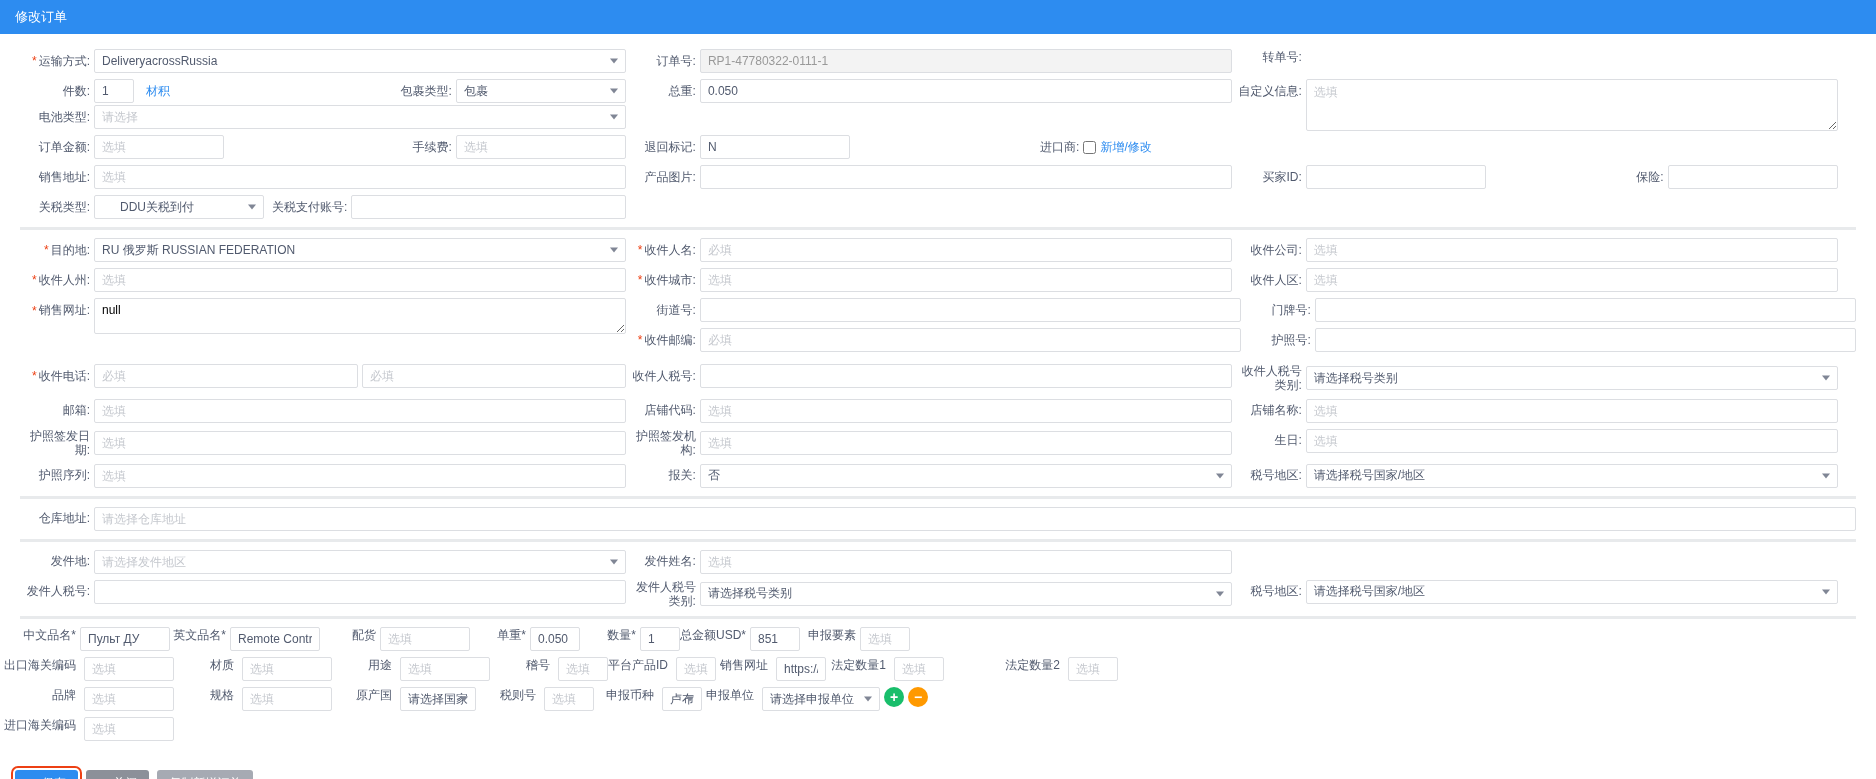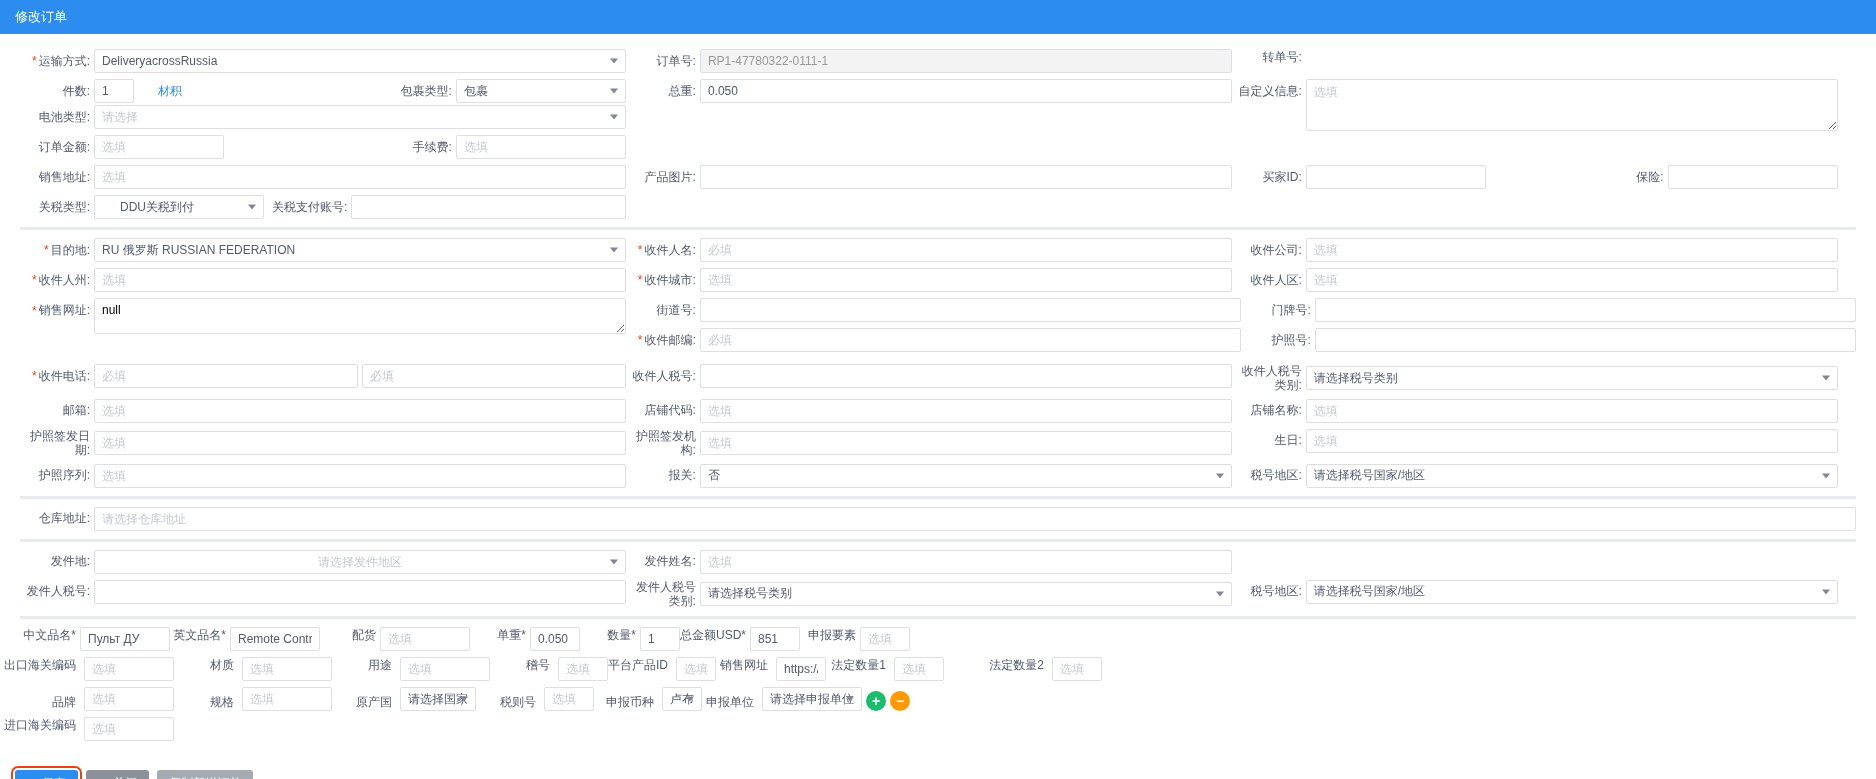--- a/index.html
+++ b/index.html
@@ -53,21 +53,21 @@
     </div>
     <div class="field" style="width:33%">
       <span class="label lbl-w">转单号:</span>
     </div>
   </div>
 
   <div class="row">
     <div class="field" style="width:33%">
       <span class="label lbl-w">件数:</span>
       <input class="input" style="width: 40px;" value="1">
-      <span class="link" style="margin-left:24px">材积</span>
+      <span class="link" style="margin-left:12px">材积</span>
       <span class="label" style="margin-left:auto;padding-right:4px">包裹类型:</span>
       <div class="select-wrap" style="width:170px"><input class="input" style="width: 100%;" value="包裹"></div>
     </div>
     <div class="field" style="width:33%">
       <span class="label lbl-w">总重:</span>
       <input class="input" style="flex: 1 1 0%;" value="0.050">
     </div>
     <div class="field" style="width:33%;align-items:flex-start">
       <span class="label lbl-w" style="padding-top:4px">自定义信息:</span>
       <textarea class="textarea" style="flex: 1 1 0%; height: 52px;" placeholder="选填"></textarea>
@@ -80,20 +80,28 @@
       <div class="select-wrap" style="flex:1"><input class="input" style="width: 100%;" placeholder="请选择"></div>
     </div>
   </div>
 
   <div class="row">
     <div class="field" style="width:33%">
       <span class="label lbl-w">订单金额:</span>
       <input class="input" style="width: 130px;" placeholder="选填">
       <span class="label" style="margin-left:auto">手续费:</span>
       <input class="input" style="width: 170px;" placeholder="选填">
+    </div>
+    <div class="field" style="width:33%">
+      <span class="label lbl-w">退回标记:</span>
+      <input class="input" style="width: 150px;" value="N">
+      <span class="label" style="margin-left:auto">进口商:</span>
+      <input type="checkbox" class="checkbox" style="">
+      <span class="link">新增/修改</span>
+      <span style="width:80px"></span>
     </div>
   </div>
 
   <div class="row">
     <div class="field" style="width:33%">
       <span class="label lbl-w">销售地址:</span>
       <input class="input" style="flex: 1 1 0%;" placeholder="选填">
     </div>
     <div class="field" style="width:33%">
       <span class="label lbl-w">产品图片:</span>
@@ -245,21 +253,21 @@
       <span class="label lbl-w">仓库地址:</span>
       <input class="input" style="flex: 1 1 0%;" placeholder="请选择仓库地址">
     </div>
   </div>
 
   <div class="divider"></div>
 
   <div class="row">
     <div class="field" style="width:33%">
       <span class="label lbl-w">发件地:</span>
-      <div class="select-wrap" style="flex:1"><input class="input" style="width: 100%; text-align: center;" placeholder="请选择发件地区"></div>
+      <div class="select-wrap" style="flex:1"><input class="input" style="width: 100%;" placeholder="请选择发件地区"></div>
     </div>
     <div class="field" style="width:33%">
       <span class="label lbl-w">发件姓名:</span>
       <input class="input" style="flex: 1 1 0%;" placeholder="选填">
     </div>
   </div>
 
   <div class="row">
     <div class="field" style="width:33%">
       <span class="label lbl-w">发件人税号:</span>
@@ -302,37 +310,37 @@
     <span class="label lbl-w2">用途</span>
     <input class="input" style="width: 90px;" placeholder="选填">
     <span class="label lbl-w2">稽号</span>
     <input class="input" style="width: 50px;" placeholder="选填">
     <span class="label lbl-w2">平台产品ID</span>
     <input class="input" style="width: 40px;" placeholder="选填">
     <span class="label">销售网址</span>
     <input class="input" style="width: 50px;" value="https://ww">
     <span class="label lbl-w2">法定数量1</span>
     <input class="input" style="width: 50px;" placeholder="选填">
-    <span class="label lbl-w2" style="margin-left:40px">法定数量2</span>
-    <input class="input" style="width: 50px;" placeholder="选填">
-  </div>
-
-  <div class="row" style="flex-wrap:nowrap;gap:4px;align-items:flex-end">
+    <span class="label lbl-w2" style="margin-left:56px">法定数量2</span>
+    <input class="input" style="width: 50px;" placeholder="选填">
+  </div>
+
+  <div class="row" style="flex-wrap:nowrap;gap:4px;align-items:flex-start">
     <span class="label lbl-w2">品牌</span>
     <input class="input" style="width: 90px;" placeholder="选填">
     <span class="label lbl-w2">规格</span>
     <input class="input" style="width: 90px;" placeholder="选填">
     <span class="label lbl-w2">原产国</span>
     <div class="select-wrap" style="width:76px"><input class="input" style="width: 100%;" value="请选择国家"></div>
     <span class="label lbl-w2">税则号</span>
     <input class="input" style="width: 50px;" placeholder="选填">
     <span class="label lbl-w2">申报币种</span>
     <div class="select-wrap" style="width:40px"><input class="input" style="width: 100%;" value="卢布"></div>
     <span class="label">申报单位</span>
-    <div class="select-wrap" style="width:100px"><input class="input" style="width: 100%;" value="请选择申报单位"></div>
+    <div class="select-wrap" style="width:118px"><input class="input" style="width: 100%;" value="请选择申报单位"></div>
     <span class="icon-btn icon-add">+</span>
     <span class="icon-btn icon-remove">−</span>
   </div>
 
   <div class="row" style="gap:4px">
     <span class="label lbl-w2">进口海关编码</span>
     <input class="input" style="width: 90px;" placeholder="选填">
   </div>
 </div>
 

